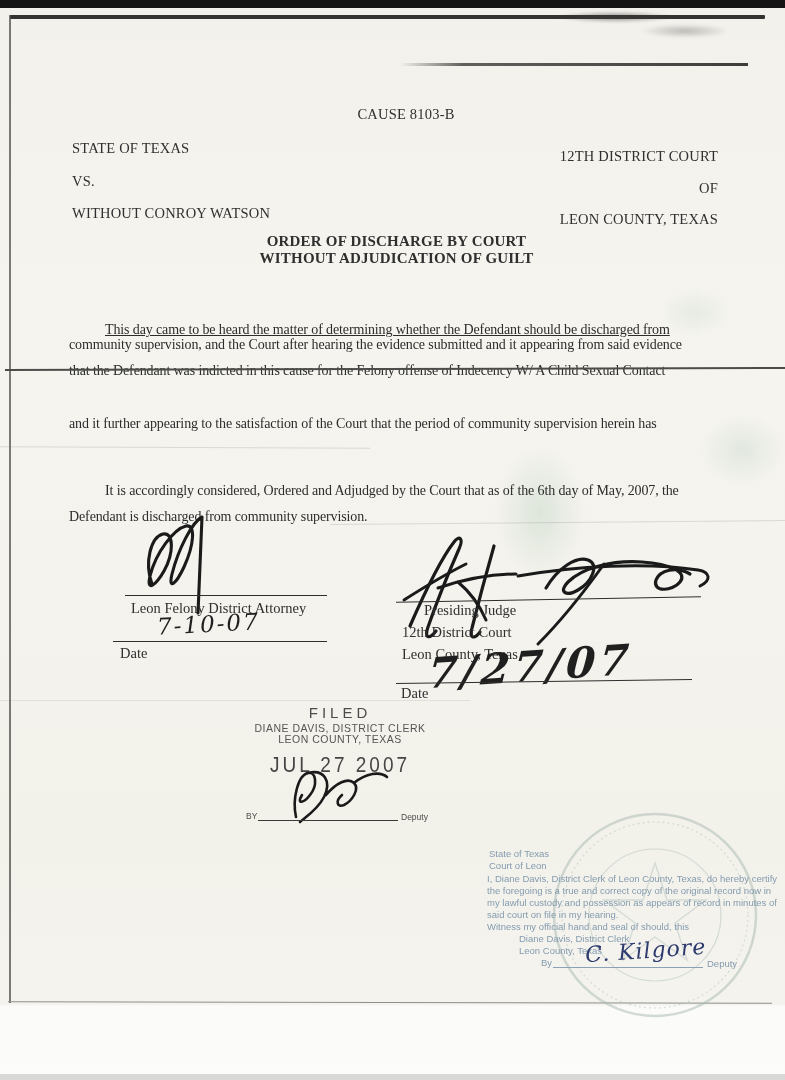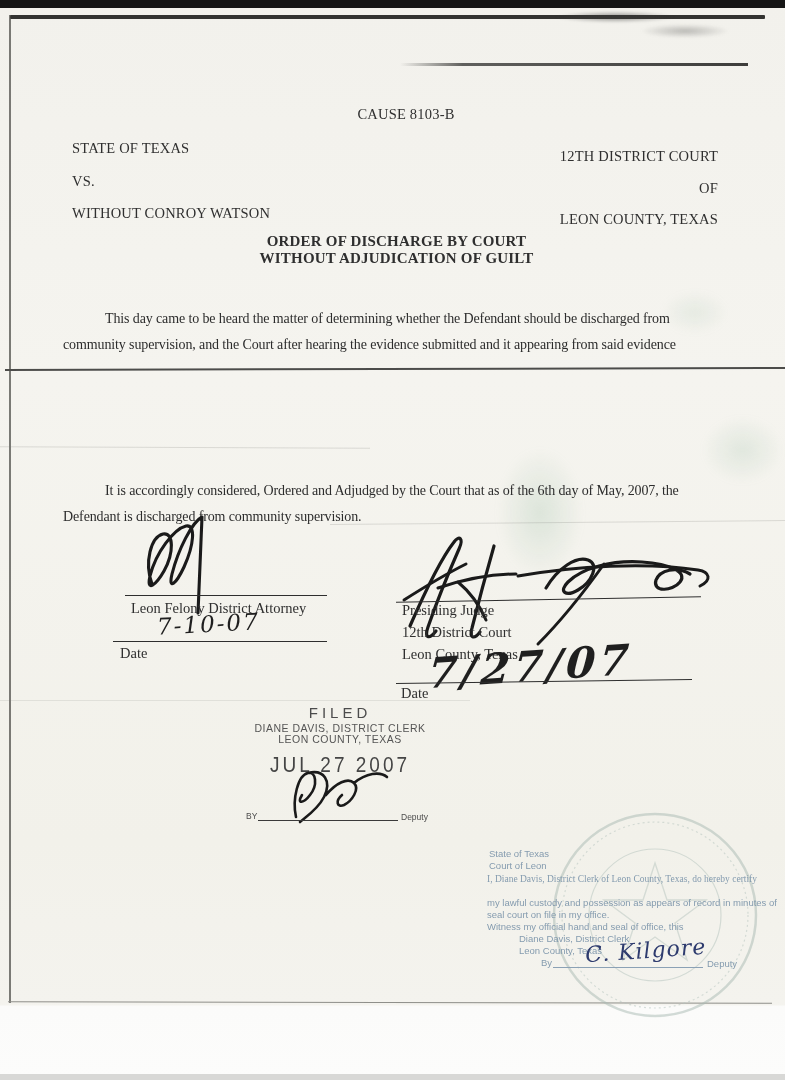--- a/index.html
+++ b/index.html
@@ -16,21 +16,21 @@
   .border-top2 { left:400px; top:63px; width:348px; height:3px;
     background:linear-gradient(90deg, rgba(70,70,68,0) 0%, rgba(70,70,68,.85) 18%, #3d3d3b 100%); }
   .border-left { left:9px; top:15px; width:1.5px; height:988px; background:rgba(70,70,66,.7); }
   .bottom-edge { left:8px; top:1002px; width:764px; height:1.2px; background:#8f8f8a; transform:rotate(.12deg); }
   .bottom-strip { left:0; top:1074px; width:785px; height:6px; background:#d8d8d6; }
   .smudge { pointer-events:none; }
   
   .caps { font-size:14.5px; letter-spacing:.2px; }
   .right-col { right:67px; text-align:right; }
   .doc-title { left:0; width:793px; text-align:center; font-weight:bold; font-size:15px; line-height:16.5px; letter-spacing:.2px; }
-  .bodyline { left:63px; font-size:14px; letter-spacing:-.12px; line-height:20px; color:#2c2c2c; }
+  .bodyline { left:69px; font-size:14px; letter-spacing:-.12px; line-height:20px; color:#2c2c2c; }
   .indent { left:105px; }
   .strike-line { left:5px; top:368px; width:780px; height:1.6px; background:#4c4c4a; transform:rotate(-.15deg); }
   .sig-rule { height:1.4px; background:#2e2e2e; }
   .role { font-size:14.5px; }
   .hand { font-family:"DejaVu Serif", serif; font-style:italic; color:#1f1f1f; }
   .sigpath { stroke:#1a1a1a; fill:none; stroke-linecap:round; stroke-linejoin:round; }
   
   .stamp { font-family:"Liberation Sans", sans-serif; color:#4c4c4c; left:0; width:680px; text-align:center; }
   .stamp-title { font-size:15px; letter-spacing:4px; }
   .stamp-sub { font-size:10.5px; letter-spacing:.5px; color:#555; }
@@ -66,22 +66,24 @@
   <div class="abs caps nw" style="left:72px;top:140px;">STATE OF TEXAS</div>
   <div class="abs caps nw right-col" style="top:148px;">12TH DISTRICT COURT</div>
   <div class="abs caps nw" style="left:72px;top:173px;">VS.</div>
   <div class="abs caps nw right-col" style="top:180px;">OF</div>
   <div class="abs caps nw" style="left:72px;top:205px;">WITHOUT CONROY WATSON</div>
   <div class="abs caps nw right-col" style="top:211px;">LEON COUNTY, TEXAS</div>
 
   <div class="abs doc-title nw" style="top:233px;">ORDER OF DISCHARGE BY COURT</div>
   <div class="abs doc-title nw" style="top:249.5px;">WITHOUT ADJUDICATION OF GUILT</div>
 
-  <div class="abs bodyline indent nw" style="top:309px;">This day came to be heard the matter of determining whether the Defendant should be discharged from</div>
+  <div class="abs bodyline indent nw" style="top:320px;text-decoration:underline;">This day came to be heard the matter of determining whether the Defendant should be discharged from</div>
   <div class="abs bodyline nw" style="top:335px;">community supervision, and the Court after hearing the evidence submitted and it appearing from said evidence</div>
+  <div class="abs bodyline nw" style="top:361px;">that the Defendant was indicted in this cause for the Felony offense of Indecency W/ A Child Sexual Contact</div>
+  <div class="abs bodyline nw" style="top:414px;">and it further appearing to the satisfaction of the Court that the period of community supervision herein has</div>
   <div class="abs strike-line"></div>
 
   <div class="abs bodyline indent nw" style="top:481px;">It is accordingly considered, Ordered and Adjudged by the Court that as of the 6th day of May, 2007, the</div>
   <div class="abs bodyline nw" style="top:507px;">Defendant is discharged from community supervision.</div>
 
   <svg class="abs" width="112" height="104" viewBox="0 0 112 104" style="left:136px;top:512px;">
     <path class="sigpath" stroke-width="3.1" d="M16,72 C8,50 15,25 27,22 C38,20 38,41 28,59 C20,73 10,81 14,64 C20,40 38,17 50,14 C60,12 58,33 48,55 C40,72 32,79 36,62 C42,38 56,10 66,5 L62,101"></path>
   </svg>
   <div class="abs sig-rule" style="left:125px;top:595px;width:202px;"></div>
   <div class="abs role nw" style="left:131px;top:600px;">Leon Felony District Attorney</div>
@@ -92,21 +94,21 @@
   <svg class="abs" width="330" height="118" viewBox="0 0 330 118" style="left:396px;top:530px;">
     <path class="sigpath" stroke-width="3.2" d="M14,96 C28,64 44,30 58,12 C63,5 68,8 63,19 C52,44 40,74 32,97 C28,108 33,110 40,101"></path>
     <path class="sigpath" stroke-width="3" d="M8,70 C30,56 50,44 70,34 M62,52 C74,62 84,76 90,90"></path>
     <path class="sigpath" stroke-width="3.2" d="M98,16 C90,44 82,74 76,98 C73,108 78,110 84,102"></path>
     <path class="sigpath" stroke-width="3" d="M42,58 C72,48 98,44 120,44"></path>
     <path class="sigpath" stroke-width="3.2" d="M150,58 C162,38 180,26 192,30 C204,34 196,52 182,60 C170,67 162,62 172,52 C186,38 216,30 246,32 C274,34 292,42 284,52 C276,62 256,62 260,50 C264,40 280,36 294,44"></path>
     <path class="sigpath" stroke-width="3" d="M122,46 C180,36 250,32 302,40 C314,42 316,50 304,56"></path>
     <path class="sigpath" stroke-width="3" d="M208,34 C188,62 162,94 142,114"></path>
   </svg>
   <div class="abs sig-rule" style="left:396px;top:599px;width:305px;transform:rotate(-1deg);"></div>
-  <div class="abs role nw" style="left:402px;top:602px;text-align:center;">Presiding Judge</div>
+  <div class="abs role nw" style="left:424px;top:602px;text-align:center;">Presiding Judge</div>
   <div class="abs role nw" style="left:402px;top:624px;">12th District Court</div>
   <div class="abs role nw" style="left:402px;top:646px;">Leon County, Texas</div>
   <div class="abs hand nw" style="left:428px;top:642px;font-size:42px;font-weight:bold;letter-spacing:4px;transform:rotate(-4deg) skewX(-8deg);">7/27/07</div>
   <div class="abs sig-rule" style="left:396px;top:681px;width:296px;transform:rotate(-.8deg);"></div>
   <div class="abs role nw" style="left:401px;top:685px;">Date</div>
 
   <div class="abs stamp stamp-title nw" style="top:704px;">FILED</div>
   <div class="abs stamp stamp-sub nw" style="top:722px;">DIANE DAVIS, DISTRICT CLERK</div>
   <div class="abs stamp stamp-sub nw" style="top:733px;">LEON COUNTY, TEXAS</div>
   <div class="abs stamp stamp-date nw" style="top:754px;">JUL 27 2007</div>
@@ -119,24 +121,25 @@
 
   <svg class="abs" width="214" height="214" viewBox="0 0 214 214" style="left:548px;top:808px;opacity:.5;">
     <circle cx="107" cy="107" r="101" stroke="#a9bab3" stroke-width="2.5" fill="none"></circle>
     <circle cx="107" cy="107" r="93" stroke="#b4c3bd" stroke-width="1.2" fill="none" stroke-dasharray="2 3"></circle>
     <circle cx="107" cy="107" r="66" stroke="#b4c3bd" stroke-width="1.2" fill="none"></circle>
     <path d="M107,55 L119,92 L158,92 L127,115 L139,152 L107,129 L75,152 L87,115 L56,92 L95,92 Z" stroke="#b7c5bf" stroke-width="1.4" fill="none"></path>
   </svg>
 
   <div class="abs cert nw" style="left:489px;top:848px;">State of Texas</div>
   <div class="abs cert nw" style="left:489px;top:860px;">Court of Leon</div>
-  <div class="abs cert nw" style="left:487px;top:873px;font-family:Liberation Serif, serif;">I, Diane Davis, District Clerk of Leon County, Texas, do hereby certify</div>
+  <div class="abs cert nw" style="left:487px;top:873px;">I, Diane Davis, District Clerk of Leon County, Texas, do hereby certify</div>
+  <div class="abs cert nw" style="left:487px;top:885px;">the foregoing is a true and correct copy of the original record now in</div>
   <div class="abs cert nw" style="left:487px;top:897px;">my lawful custody and possession as appears of record in minutes of</div>
-  <div class="abs cert nw" style="left:487px;top:909px;">seal court on file in my office.</div>
-  <div class="abs cert nw" style="left:487px;top:921px;">Witness my official hand and seal of office, this</div>
+  <div class="abs cert nw" style="left:487px;top:909px;">said court on file in my hearing.</div>
+  <div class="abs cert nw" style="left:487px;top:921px;">Witness my official hand and seal of should, this</div>
   <div class="abs cert nw" style="left:519px;top:933px;">Diane Davis, District Clerk</div>
   <div class="abs cert nw" style="left:519px;top:945px;">Leon County, Texas</div>
   <div class="abs cert nw" style="left:541px;top:957px;">By</div>
   <div class="abs cert-rule" style="left:553px;top:967px;width:150px;"></div>
   <div class="abs hand nw" style="left:585px;top:938px;font-size:22px;color:#2e3b6e;letter-spacing:1px;transform:rotate(-4deg);">C. Kilgore</div>
   <div class="abs cert nw" style="left:707px;top:958px;">Deputy</div>
 
 </div>
 
 </body></html>

